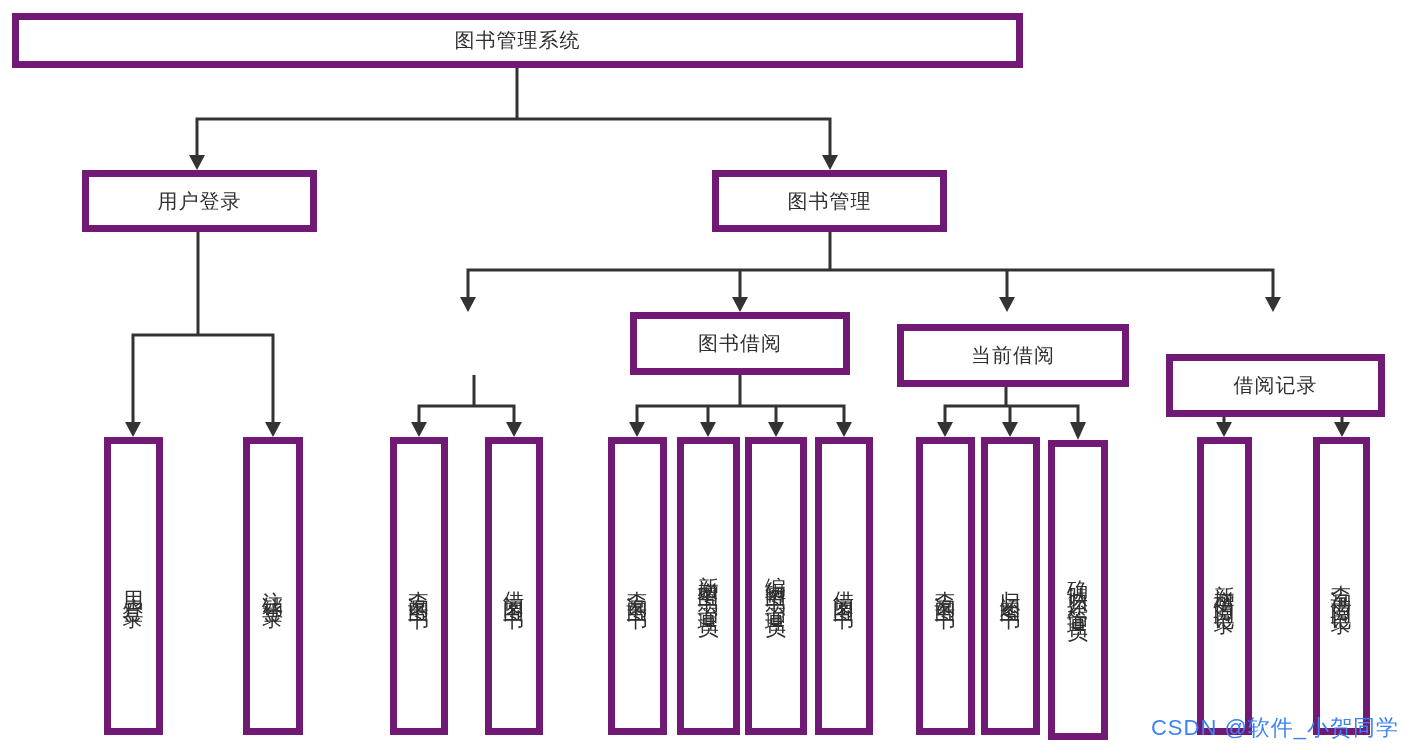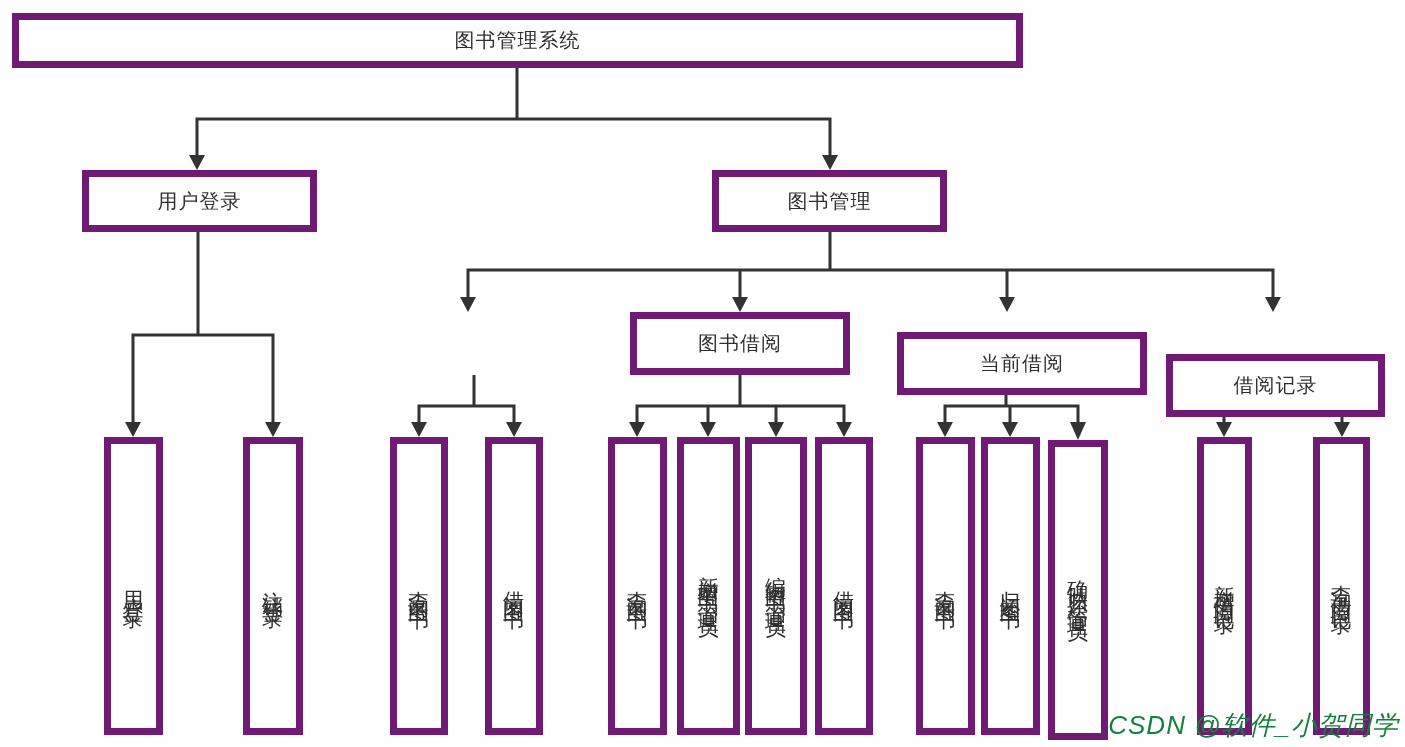--- a/index.html
+++ b/index.html
@@ -39,44 +39,43 @@
     letter-spacing: 6px;
     line-height: 1;
     white-space: nowrap;
   }
   
   #node-root           { left: 12px;   top: 13px;  width: 1011px; height: 55px; }
   #node-user-login     { left: 82px;   top: 170px; width: 235px;  height: 62px; }
   #node-book-mgmt      { left: 712px;  top: 170px; width: 235px;  height: 62px; }
   #node-new-books      { left: 363px;  top: 312px; width: 222px;  height: 63px; }
   #node-book-borrow    { left: 630px;  top: 312px; width: 220px;  height: 63px; }
-  #node-current-borrow { left: 897px;  top: 332px; width: 250px;  height: 63px; }
+  #node-current-borrow { left: 897px;  top: 324px; width: 232px;  height: 63px; }
   #node-borrow-records { left: 1166px; top: 312px; width: 219px;  height: 63px; margin-top: 42px; }
   .leaf { top: 437px; height: 298px; }
   #leaf-ul-login    { left: 104px;  width: 59px; }
   #leaf-ul-logout   { left: 243px;  width: 60px; }
   #leaf-nb-query    { left: 390px;  width: 58px; }
   #leaf-nb-borrow   { left: 485px;  width: 58px; }
   #leaf-bb-query    { left: 608px;  width: 59px; }
   #leaf-bb-add      { left: 677px;  width: 63px; }
   #leaf-bb-edit     { left: 745px;  width: 62px; }
   #leaf-bb-borrow   { left: 815px;  width: 58px; }
   #leaf-cb-query    { left: 916px;  width: 59px; }
   #leaf-cb-return   { left: 981px;  width: 59px; }
   #leaf-cb-confirm  { left: 1048px; width: 60px; top: 440px; height: 300px; }
   #leaf-br-add      { left: 1197px; width: 55px; }
   #leaf-br-query    { left: 1313px; width: 57px; }
   .watermark {
     position: absolute;
     right: 6px;
     bottom: 4px;
-    color: #15803d;
-    font-size: 26px;
+    color: #3b82f6;
+    font-size: 22px;
     letter-spacing: 1px;
-    font-style: italic;
   }
 </style>
 </head>
 <body>
 
 <div class="canvas">
 
   <svg class="connectors" width="1405" height="747" viewBox="0 0 1405 747">
     <g stroke="#333333" stroke-width="3" fill="none">
 

